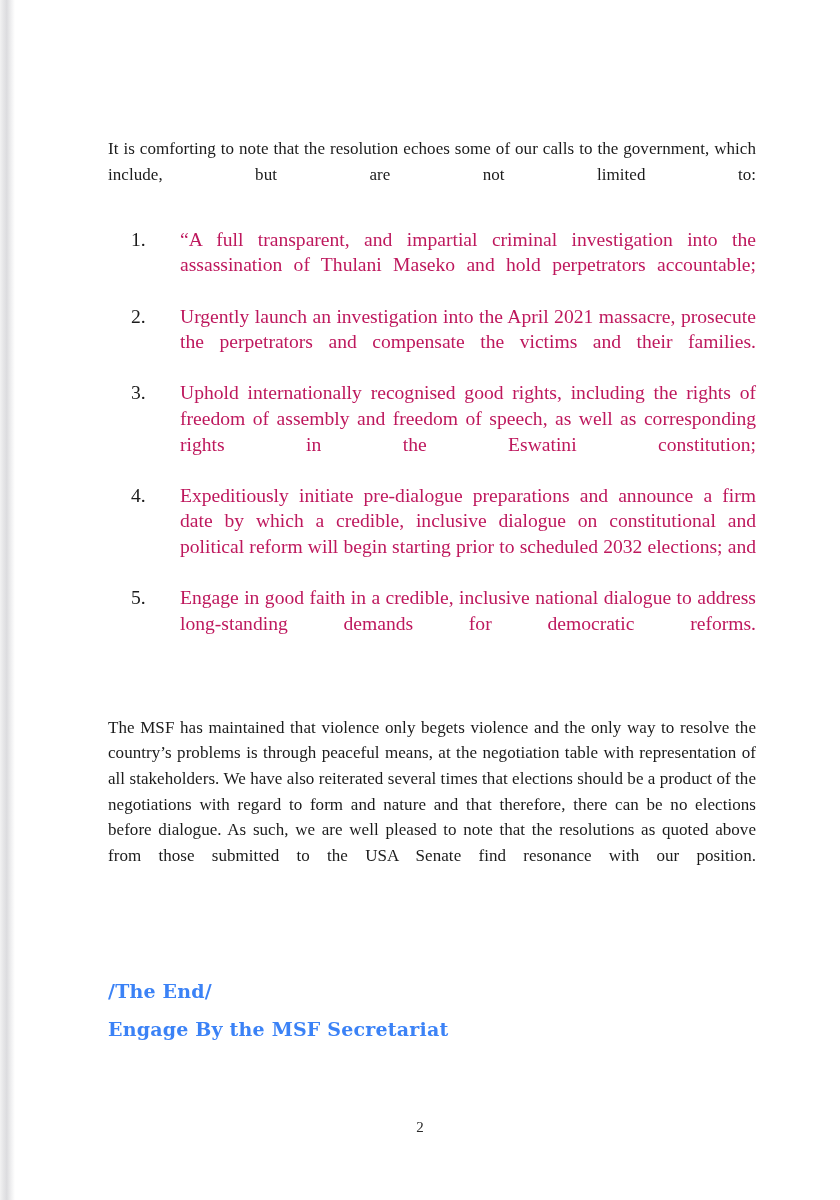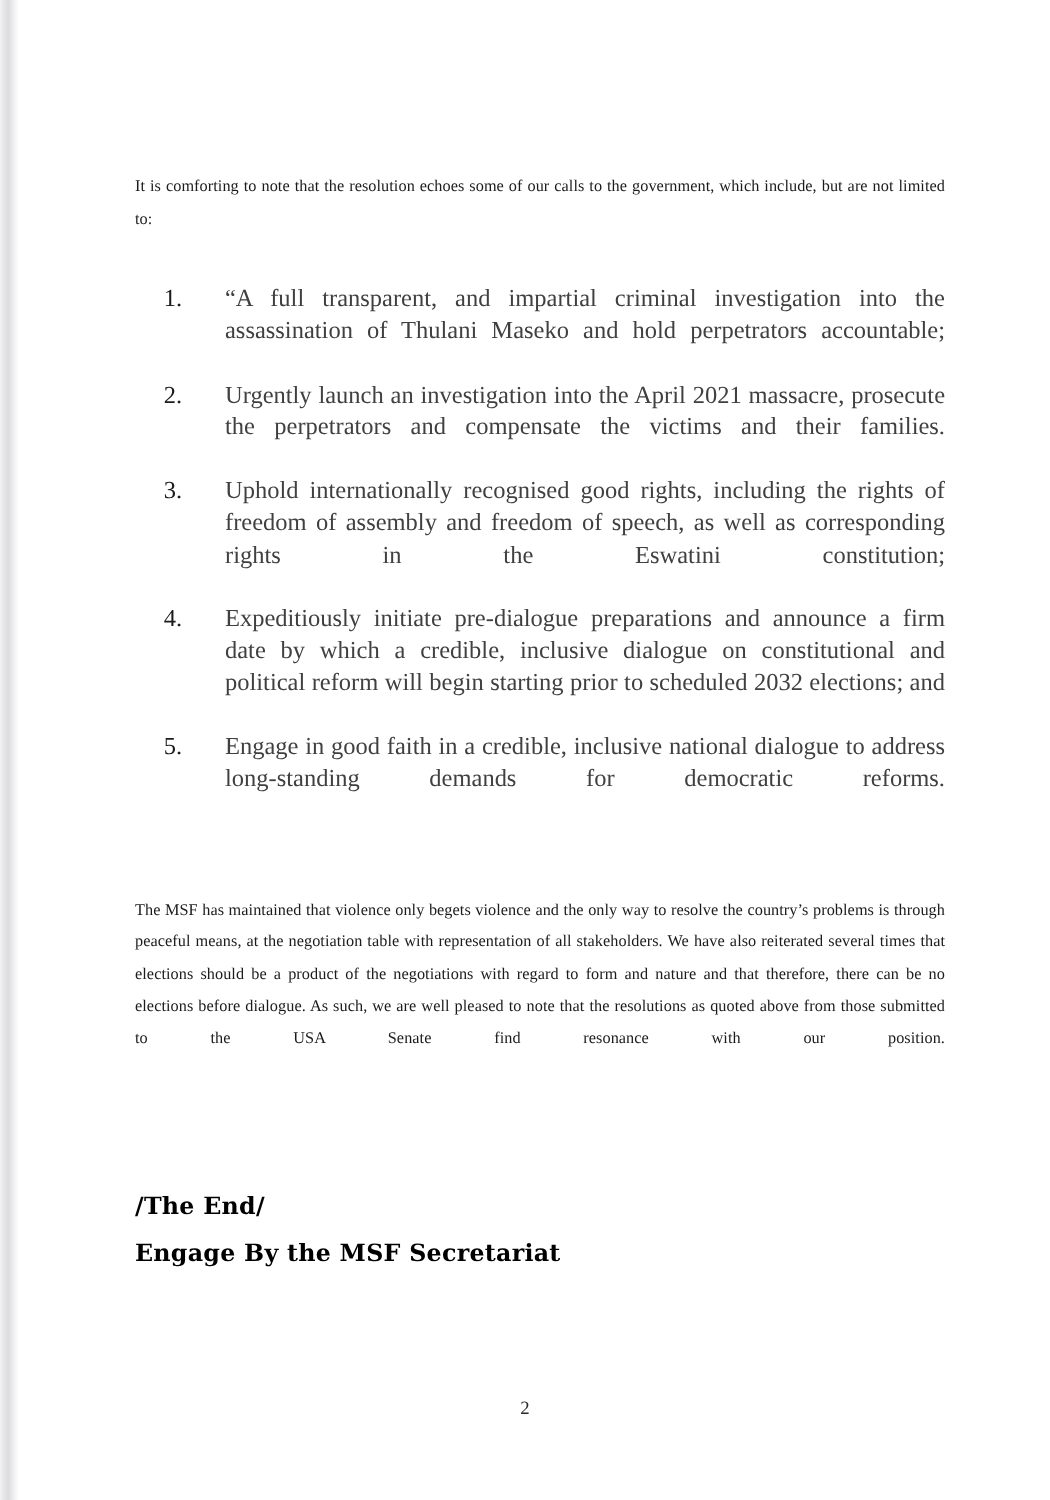--- a/index.html
+++ b/index.html
@@ -43,21 +43,21 @@
     position: absolute;
     left: 108px;
     top: 136px;
     width: 648px;   
   }
 
   p.body-par {
     margin: 0;
     text-align: justify;
     text-justify: inter-word;
-    font-size: 13px;
+    font-size: 17px;
     line-height: 25.6px;
     color: #1b1b1b;
     letter-spacing: 0.05px;
   }
 
   
   .gap-list      { height: 14px; }
   .gap-par-1     { height: 53px; }
   .gap-par-2     { height: 66px; }
   .gap-end       { height: 18px; }
@@ -71,21 +71,21 @@
   }
 
   ol.calls-list > li {
     position: relative;
     padding-left: 49px;     
     margin-left: 23px;      
     text-align: justify;
     text-justify: inter-word;
     font-size: 19.6px;
     line-height: 25.6px;
-    color: #404040;
+    color: #be185d;
     counter-increment: callitem;
   }
 
   ol.calls-list > li::before {
     content: counter(callitem) ".";
     position: absolute;
     left: 0;
     top: 0;
     width: 36px;
     text-align: left;
@@ -101,21 +101,21 @@
     display: inline-block;
     width: 100%;
   }
 
   .closing-line {
     margin: 0;
     font-family: "DejaVu Serif", "Liberation Serif", serif;
     font-weight: 700;
     font-size: 19px;
     line-height: 26px;
-    color: #000000;
+    color: #3b82f6;
     letter-spacing: 0.2px;
   }
 
   #page-number {
     position: absolute;
     left: 0;
     top: 1118px;
     width: 840px;
     text-align: center;
     font-size: 15px;

